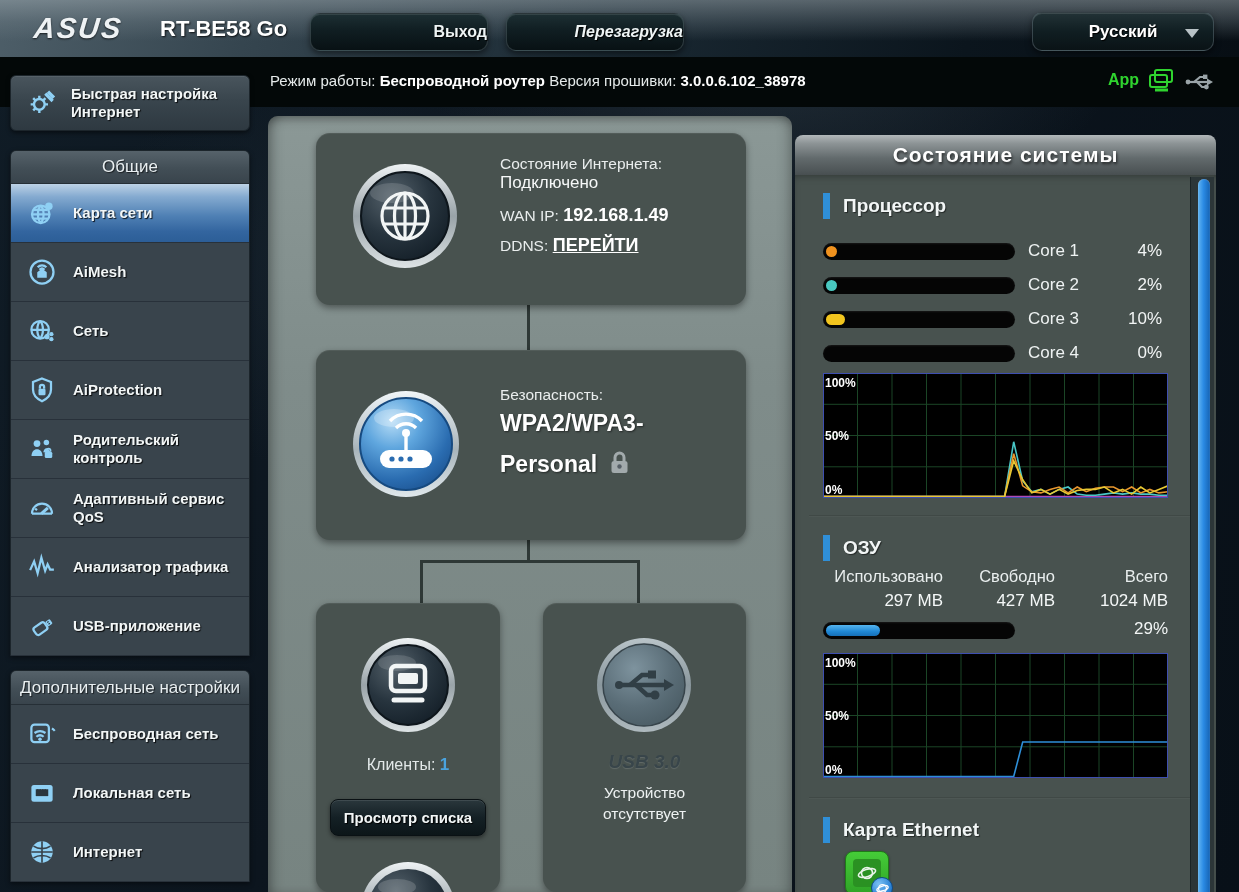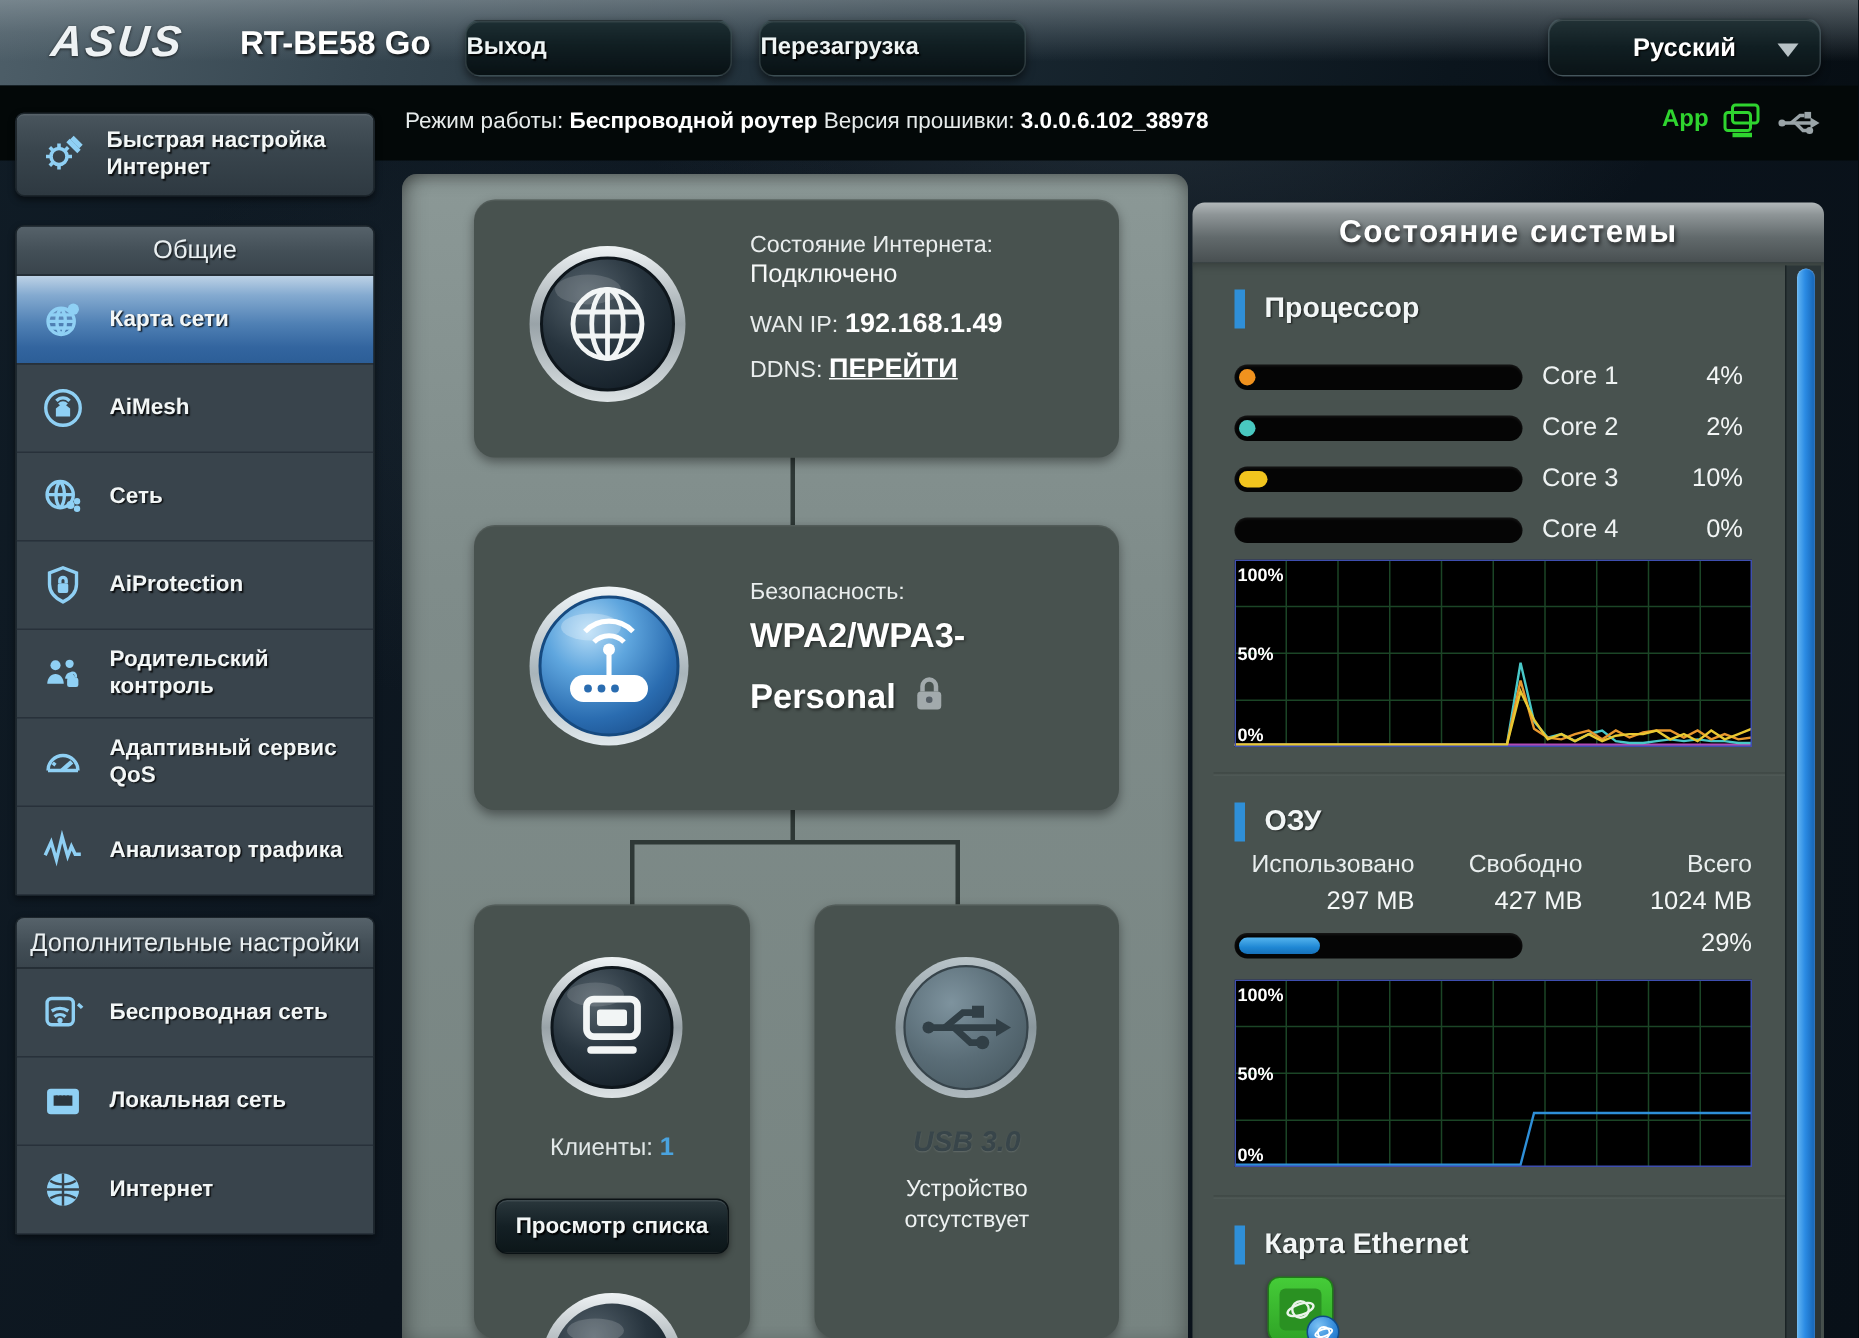--- a/index.html
+++ b/index.html
@@ -22,25 +22,25 @@
       linear-gradient(100deg,#4d5e68 0%, #35454f 20%, #1b2a34 48%, #0b151d 78%, #070e14 100%);
   }
   #brand { left:34px; top:12px; font-size:29px; font-weight:bold; font-style:italic;
     letter-spacing:2px; color:#eef2f4; text-shadow:0 1px 2px rgba(0,0,0,.7); transform:skewX(-6deg); }
   #model { left:160px; top:16px; font-size:22px; font-weight:bold; color:#fff;
     text-shadow:1px 1px 2px rgba(0,0,0,.8); }
   .hdr-btn {
     top:13px; height:38px; border-radius:10px; border:1px solid rgba(200,220,230,.18);
     background:linear-gradient(180deg,#1d2f33 0%, #101e22 45%, #081114 100%);
     box-shadow:0 3px 6px rgba(0,0,0,.5), inset 0 1px 0 rgba(255,255,255,.10);
-    color:#eef4f4; font-size:16px; font-weight:bold; text-align:left; line-height:36px;
+    color:#eef4f4; font-size:16px; font-weight:bold; text-align:right; line-height:36px;
     cursor:pointer; text-shadow:1px 1px 1px #000;
   }
   #logout-btn { left:310px; width:178px; }
-  #reboot-btn { left:506px; width:178px; }
+  #reboot-btn { left:506px; width:178px;font-style:italic; }
   #lang-select { left:1032px; top:12px; width:182px; height:39px; border-radius:10px;
     border:1px solid rgba(200,220,230,.22);
     background:linear-gradient(180deg,#223236 0%, #101e22 50%, #0a1316 100%);
     box-shadow:0 3px 6px rgba(0,0,0,.5), inset 0 1px 0 rgba(255,255,255,.12);
     color:#fff; font-size:17px; font-weight:bold; line-height:37px; text-align:center; cursor:pointer;
     text-shadow:1px 1px 1px #000; }
   #lang-caret { position:absolute; right:14px; top:16px; width:0; height:0;
     border-left:7px solid transparent; border-right:7px solid transparent;
     border-top:9px solid #b8c2c6; }
 
@@ -298,20 +298,32 @@
             <span class="s-label">Адаптивный сервис QoS</span>
           </div>
           <div class="side-item">
             <span class="s-icon">
               <svg width="30" height="30" viewBox="0 0 24 24" fill="none" stroke="#8fd0f4" stroke-width="1.8">
                 <path d="M2.5 14.5l3.2-7 2.8 9.5 3-12.5 3 10.5 2-5.2 2 4.2h3"></path>
               </svg>
             </span>
             <span class="s-label">Анализатор трафика</span>
           </div>
+          <div class="side-item">
+            <span class="s-icon">
+              <svg width="30" height="30" viewBox="0 0 24 24" fill="none" stroke="#8fd0f4" stroke-width="1.8">
+                <g transform="rotate(-35 12 12)">
+                  <rect x="4.5" y="9.5" width="10.5" height="7" rx="2"></rect>
+                  <rect x="15.8" y="10.8" width="4.4" height="4.4" rx="0.8" fill="#8fd0f4" stroke="none"></rect>
+                  <path d="M17 12.1h1.4M17 13.9h1.4" stroke="#2a3a44" stroke-width="1"></path>
+                </g>
+              </svg>
+            </span>
+            <span class="s-label">USB-приложение</span>
+          </div>
         </div>
     </div>
 
     <div class="side-group" id="adv-group">
       <div class="group-title">Дополнительные настройки</div>
       <div id="advanced-items">
           <div class="side-item">
             <span class="s-icon">
               <svg width="30" height="30" viewBox="0 0 24 24" fill="none" stroke="#8fd0f4" stroke-width="1.8">
                 <rect x="3.5" y="4.5" width="14" height="14" rx="2.5"></rect>

